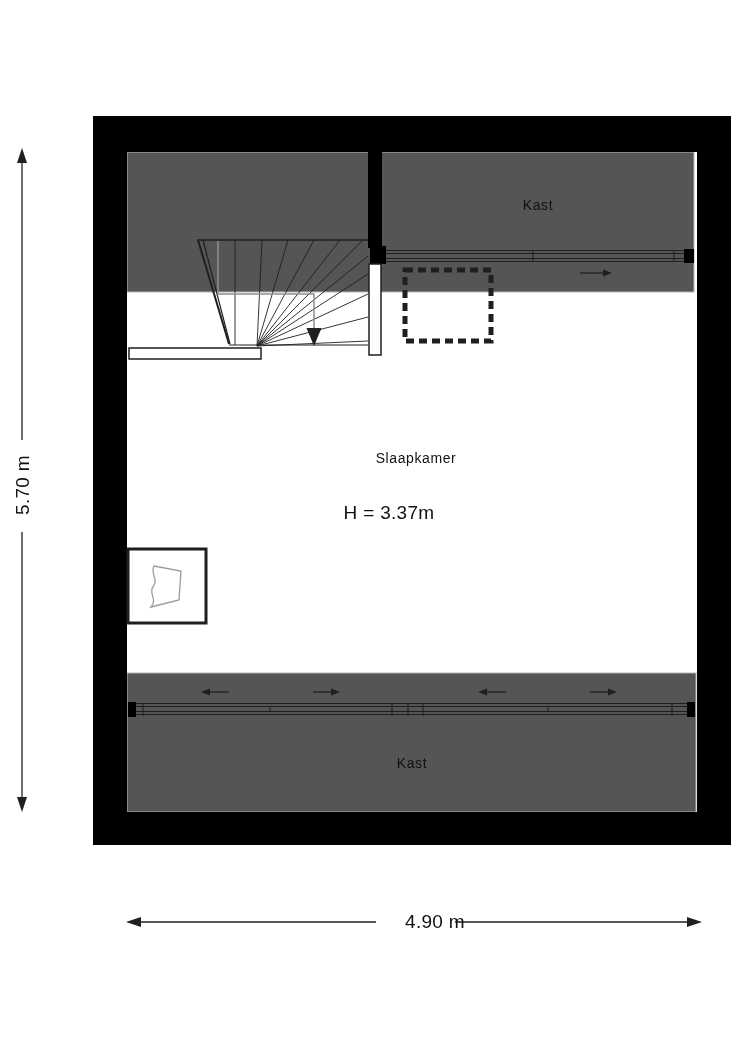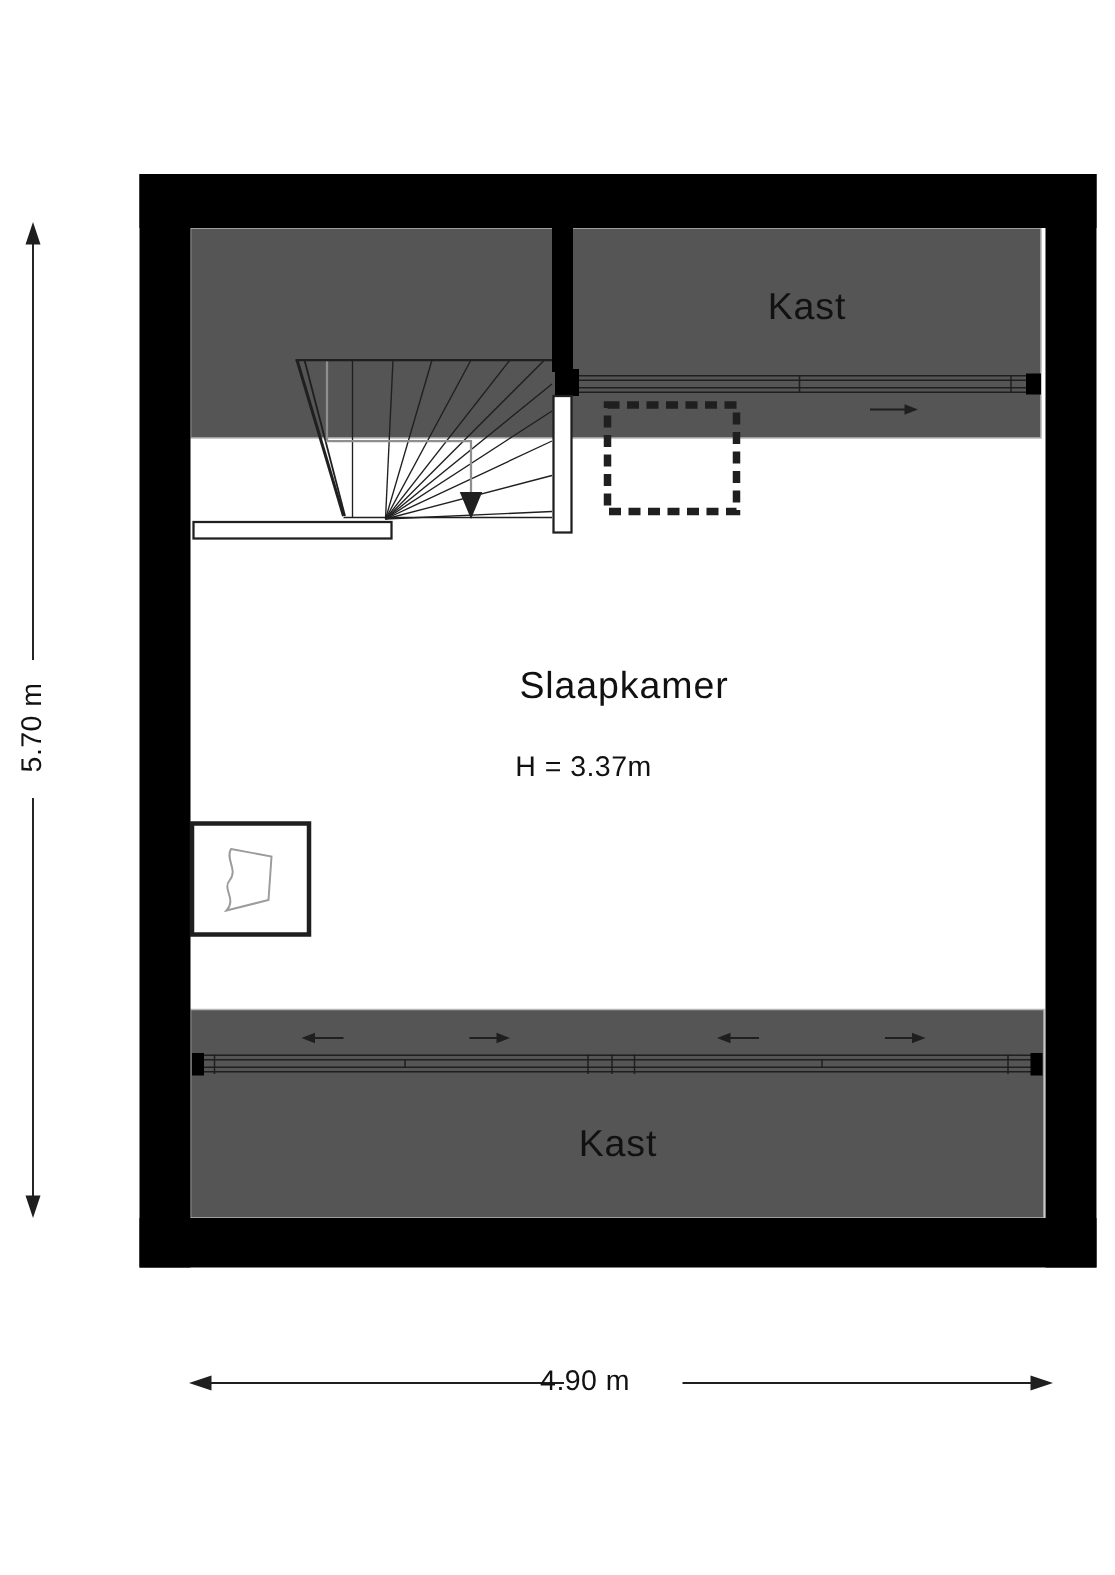--- a/index.html
+++ b/index.html
@@ -7,21 +7,21 @@
     position:relative;width:743px;height:1050px;
     background:var(--color-background,#fff);
     font-family:"Liberation Sans",sans-serif;
     overflow:hidden;
   }
   .canvas svg{position:absolute;left:0;top:0;}
   .label{
     position:absolute;transform:translate(-50%,-50%);
     color:var(--color-text,#111);white-space:nowrap;line-height:1;
   }
-  .room-label{font-size:25px;letter-spacing:.6px;}
+  .room-label{font-size:14px;letter-spacing:.6px;}
   .sub-label{font-size:19px;letter-spacing:.3px;}
   .dim-label{font-size:19px;letter-spacing:.3px;}
   .dim-label.vert{transform:translate(-50%,-50%) rotate(-90deg);}
   
   .wall{fill:var(--color-wall,#000);}
   .closet{fill:var(--color-closet-fill,#555);stroke:var(--color-closet-border,#b8b8b8);stroke-width:1;}
   .ln{stroke:var(--color-line,#1f1f1f);fill:none;}
   .walk{stroke:var(--color-walkline,#8f8f8f);fill:none;stroke-width:1.5;}
   .whitebox{fill:#fff;stroke:var(--color-line,#1f1f1f);}
   .winshape{stroke:var(--color-window-detail,#9c9c9c);fill:none;stroke-width:1.3;}
@@ -154,15 +154,15 @@
   <div class="label room-label" style="left:538px;top:205px;">Kast</div>
 
   <div class="label room-label" style="left:416px;top:458px;">Slaapkamer</div>
 
   <div class="label sub-label" style="left:389px;top:512px;text-align:right;">H = 3.37m</div>
 
   <div class="label room-label" style="left:412px;top:763px;">Kast</div>
 
   <div class="label dim-label vert" style="left:22px;top:485px;">5.70 m</div>
 
-  <div class="label dim-label" style="left:390px;top:921px;">4.90 m</div>
+  <div class="label dim-label" style="left:435px;top:921px;">4.90 m</div>
 
 </div>
 
 </body></html>

